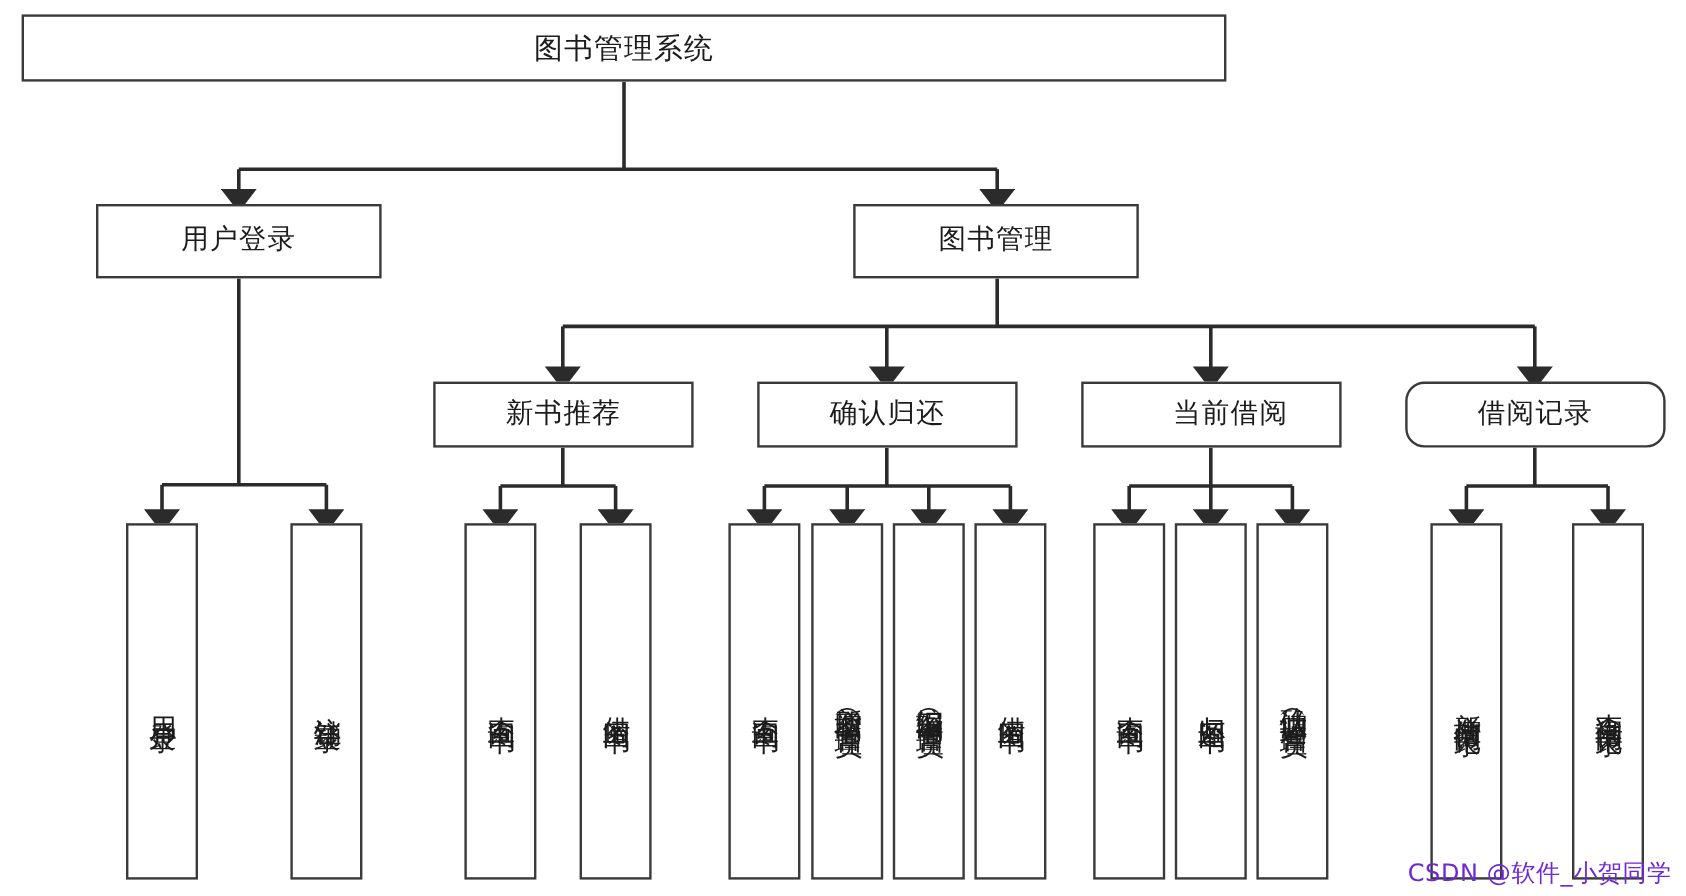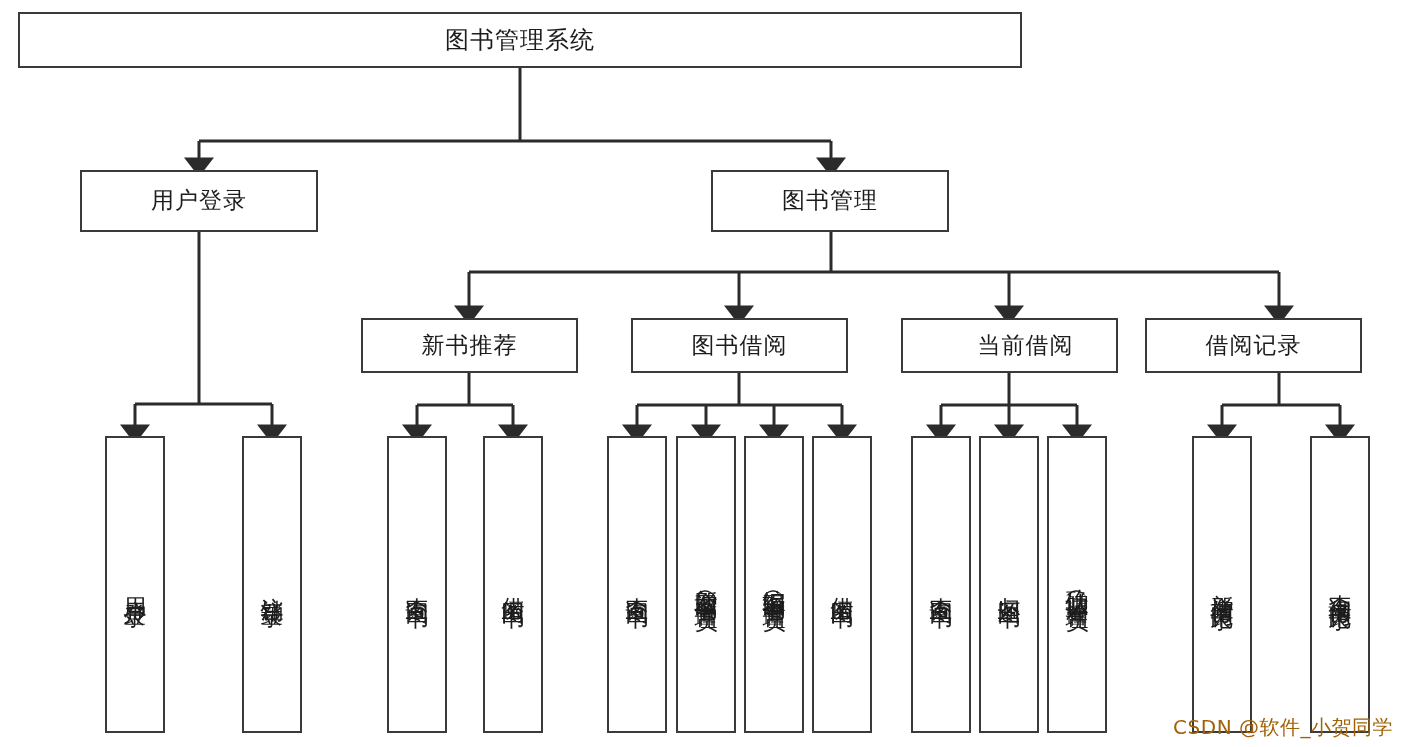--- a/index.html
+++ b/index.html
@@ -58,21 +58,21 @@
     display: block;
   }
   #root-node {
     font-size: 24px;
   }
   #watermark {
     position: absolute;
     right: 12px;
     bottom: 6px;
     font-size: 20px;
-    color: #a16207;
+    color: #6d28d9;
     z-index: 5;
     white-space: nowrap;
     letter-spacing: 0.5px;
   }
 </style>
 </head>
 <body>
 
 <div id="diagram-root">
 
@@ -136,26 +136,26 @@
     <span class="label">用户登录</span>
   </div>
   <div class="node horiz" style="left:361px; top:318px; width:217px; height:55px;">
     <span class="label">新书推荐</span>
   </div>
 
   <div class="node horiz" style="left:711px; top:170px; width:238px; height:62px;">
     <span class="label">图书管理</span>
   </div>
   <div class="node horiz" style="left:631px; top:318px; width:217px; height:55px;">
-    <span class="label">图书借阅</span>
+    <span class="label">确认归还</span>
   </div>
   <div class="node horiz" style="left:901px; top:318px; width:217px; height:55px;padding-left:32px;">
     <span class="label">当前借阅</span>
   </div>
-  <div class="node horiz" style="left:1145px; top:318px; width:217px; height:55px;">
+  <div class="node horiz" style="left:1171px; top:318px; width:217px; height:55px;border-radius:16px;">
     <span class="label">借阅记录</span>
   </div>
 
   <div class="node vert" style="left:105px; top:436px; width:60px; height:297px;">
     <span class="label">用户登录</span>
   </div>
   <div class="node vert" style="left:242px; top:436px; width:60px; height:297px;">
     <span class="label">注销登录</span>
   </div>
 

